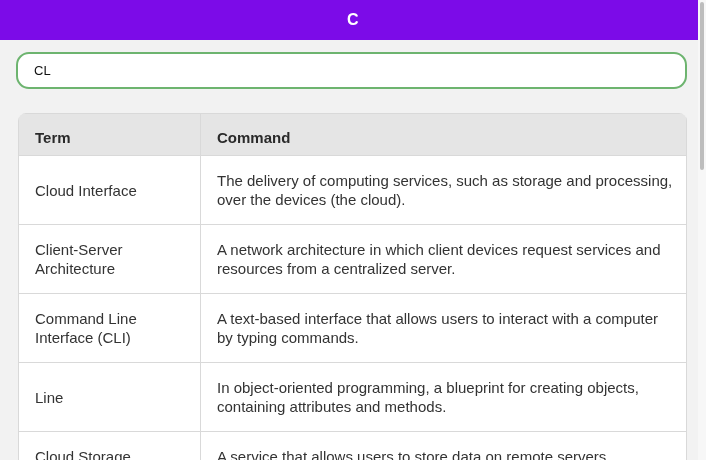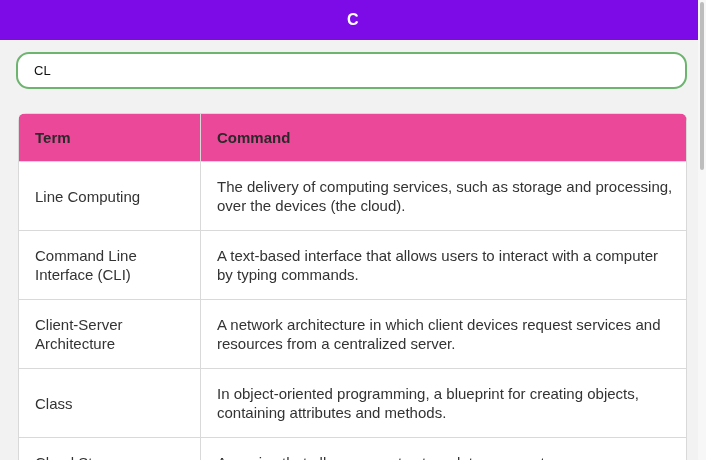--- a/index.html
+++ b/index.html
@@ -46,24 +46,24 @@
     background: #ffffff;
   }
   table.glossary th, table.glossary td {
     border: 1px solid #d9d9d9;
     text-align: left;
     vertical-align: middle;
     font-size: 15px;
     line-height: 19px;
   }
   table.glossary th {
-    background: #ec4899;
+    background: #e5e5e5;
     color: #2a2a2a;
     font-weight: 700;
-    padding: 14px 13px 14px 16px;
+    padding: 14px 13px 8px 16px;
   }
   table.glossary td {
     background: #ffffff;
     color: #333333;
     padding: 15px 13px 15px 16px;
   }
   col.term-col { width: 182px; }
   
   .scrollbar-track {
     position: fixed; top: 0; right: 0;
@@ -96,33 +96,33 @@
         <col>
       </colgroup>
     <thead>
       <tr>
         <th>Term</th>
         <th>Command</th>
       </tr>
     </thead>
     <tbody>
         <tr>
-          <td>Line Computing</td>
+          <td>Cloud Interface</td>
           <td>The delivery of computing services, such as storage and processing, over the devices (the cloud).</td>
+        </tr>
+        <tr>
+          <td>Client-Server Architecture</td>
+          <td>A network architecture in which client devices request services and resources from a centralized server.</td>
         </tr>
         <tr>
           <td>Command Line Interface (CLI)</td>
           <td>A text-based interface that allows users to interact with a computer by typing commands.</td>
         </tr>
         <tr>
-          <td>Client-Server Architecture</td>
-          <td>A network architecture in which client devices request services and resources from a centralized server.</td>
-        </tr>
-        <tr>
-          <td>Class</td>
+          <td>Line</td>
           <td>In object-oriented programming, a blueprint for creating objects, containing attributes and methods.</td>
         </tr>
         <tr>
           <td>Cloud Storage</td>
           <td>A service that allows users to store data on remote servers</td>
         </tr>
       </tbody>
   </table>
 </div>
 

